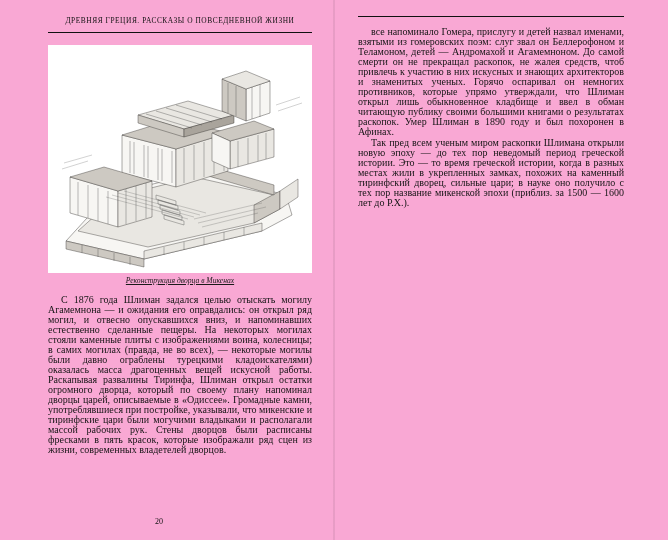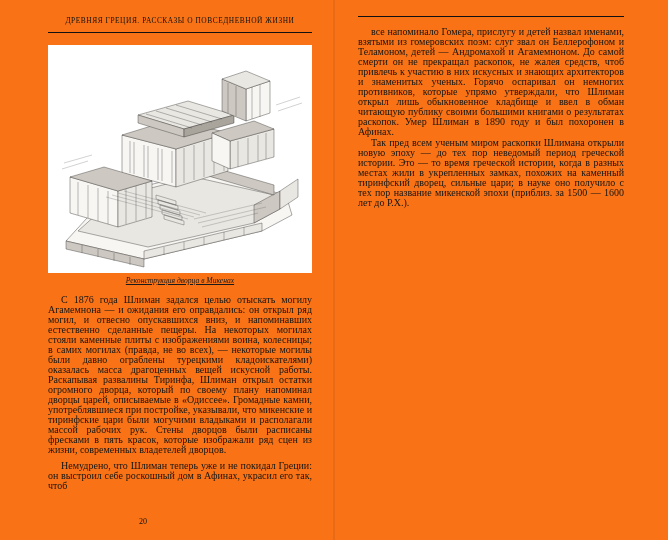--- a/index.html
+++ b/index.html
@@ -11,21 +11,21 @@
     height: 540px;
     background: #ffffff;
     font-family: "Liberation Serif", serif;
     color: #1a1a1a;
     overflow: hidden;
   }
   .page {
     position: relative;
     width: 668px;
     height: 540px;
-    background: #f97316;
+    background: #f9a8d4;
     display: flex;
     box-sizing: border-box;
     padding: 16px 0 0 0;
   }
   .gutter {
     position: absolute;
     left: 333px;
     top: 0;
     width: 2px;
     height: 540px;
@@ -91,21 +91,21 @@
     text-indent: 13px;
     hyphens: auto;
     color: #151515;
   }
   p + p {
     margin-top: 0;
   }
   .pageno {
     position: absolute;
     bottom: 14px;
-    left: 0;
+    left: 16px;
     width: 286px;
     text-align: center;
     font-size: 8px;
     color: #111;
   }
   
   svg.art {
     display: block;
     width: 100%;
     height: 100%;
@@ -258,21 +258,20 @@
             <line x1="230" y1="66" x2="254" y2="58"></line>
             <line x1="16" y1="118" x2="44" y2="110"></line>
             <line x1="14" y1="124" x2="40" y2="116"></line>
           </g>
         </svg>
       </div>
       <figcaption class="figcaption">Реконструкция дворца в Микенах</figcaption>
     </figure>
 
     <p>С 1876 года Шлиман задался целью отыскать могилу Агамемнона — и ожидания его оправдались: он открыл ряд могил, и отвесно опускавшихся вниз, и напоминавших естественно сделанные пещеры. На некоторых могилах стояли каменные плиты с изображениями воина, колесницы; в самих могилах (правда, не во всех), — некоторые могилы были давно ограблены турецкими кладоискателями) оказалась масса драгоценных вещей искусной работы. Раскапывая развалины Тиринфа, Шлиман открыл остатки огромного дворца, который по своему плану напоминал дворцы царей, описываемые в «Одиссее». Громадные камни, употреблявшиеся при постройке, указывали, что микенские и тиринфские цари были могучими владыками и располагали массой рабочих рук. Стены дворцов были расписаны фресками в пять красок, которые изображали ряд сцен из жизни, современных владетелей дворцов.</p>
-    <p style="margin-top:6px;">Немудрено, что Шлиман теперь уже и не покидал Греции: он выстроил себе роскошный дом в Афинах, украсил его так, чтоб</p>
 
     <div class="pageno">20</div>
   </div>
 
   <div class="col col-right">
     <div class="rule-right"></div>
 
     <p>все напоминало Гомера, прислугу и детей назвал именами, взятыми из гомеровских поэм: слуг звал он Беллерофоном и Теламоном, детей — Андромахой и Агамемноном. До самой смерти он не прекращал раскопок, не жалея средств, чтоб привлечь к участию в них искусных и знающих архитекторов и знаменитых ученых. Горячо оспаривал он немногих противников, которые упрямо утверждали, что Шлиман открыл лишь обыкновенное кладбище и ввел в обман читающую публику своими большими книгами о результатах раскопок. Умер Шлиман в 1890 году и был похоронен в Афинах.</p>
     <p style="margin-top:1px;">Так пред всем ученым миром раскопки Шлимана открыли новую эпоху — до тех пор неведомый период греческой истории. Это — то время греческой истории, когда в разных местах жили в укрепленных замках, похожих на каменный тиринфский дворец, сильные цари; в науке оно получило с тех пор название микенской эпохи (приблиз. за 1500 — 1600 лет до Р.Х.).</p>
   </div>

